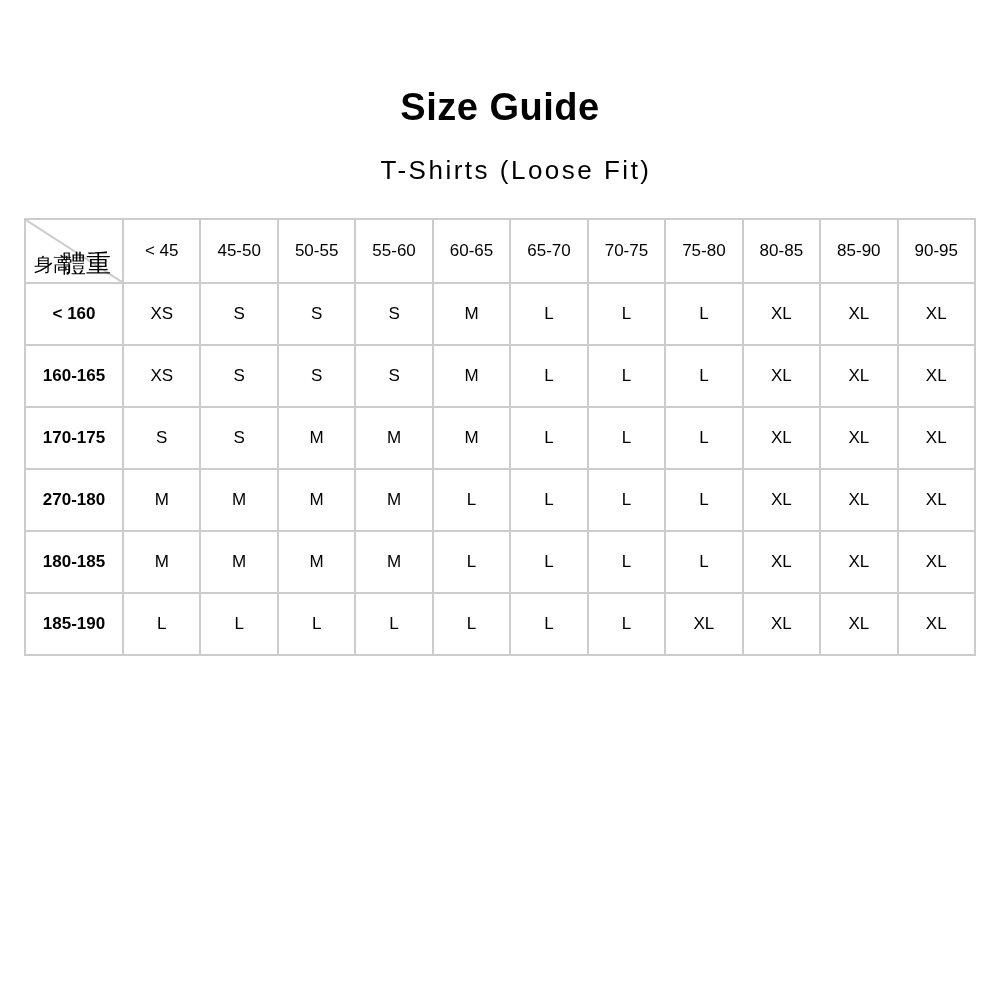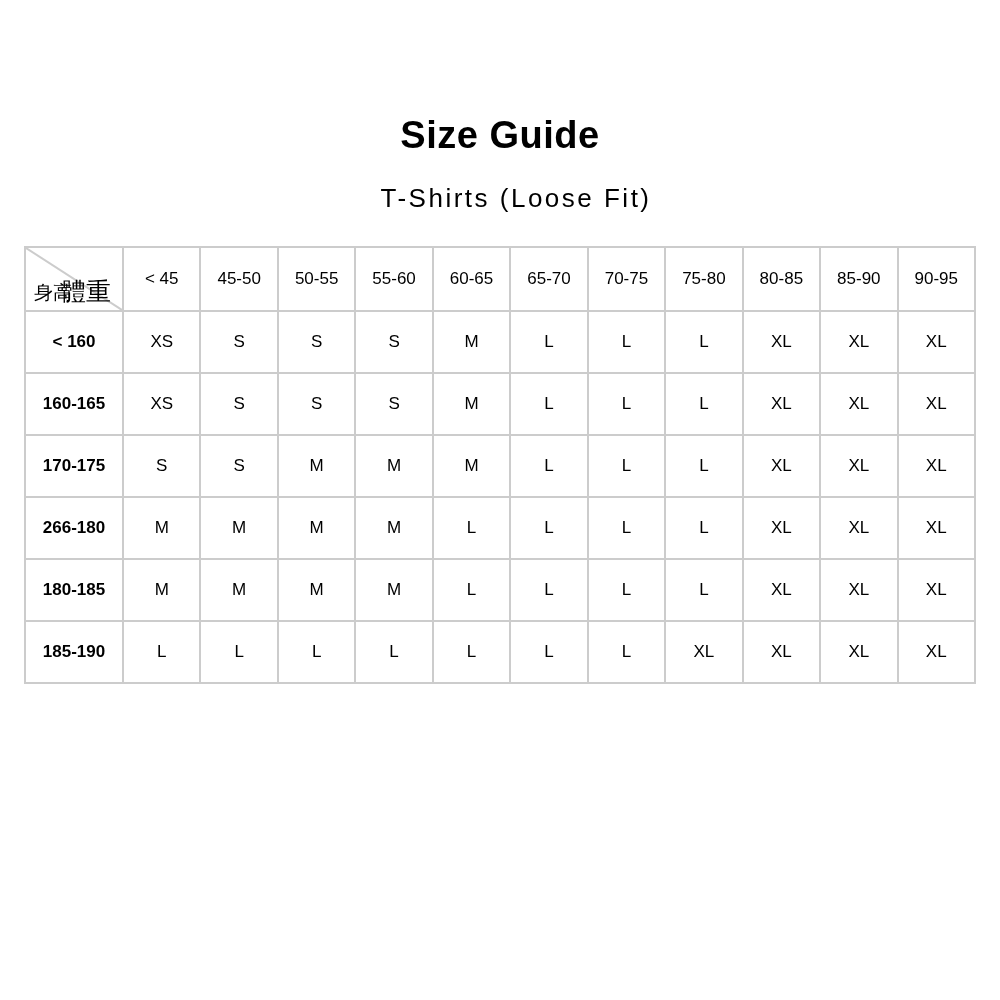--- a/index.html
+++ b/index.html
@@ -9,21 +9,21 @@
   }
   body {
     width: 1000px;
     height: 1000px;
     font-family: "Liberation Sans", sans-serif;
     color: #000000;
     overflow: hidden;
   }
   .page-title {
     margin: 0;
-    padding-top: 116px;
+    padding-top: 88px;
     text-align: center;
     font-size: 38px;
     line-height: 1;
     font-weight: bold;
     letter-spacing: 0.5px;
   }
   .page-subtitle {
     margin: 0;
     padding-top: 31px;
     text-align: center;
@@ -159,21 +159,21 @@
         <td class="size-cell">M</td>
         <td class="size-cell">M</td>
         <td class="size-cell">L</td>
         <td class="size-cell">L</td>
         <td class="size-cell">L</td>
         <td class="size-cell">XL</td>
         <td class="size-cell">XL</td>
         <td class="size-cell">XL</td>
       </tr>
       <tr>
-        <th class="height-label">266-180</th>
+        <th class="height-label">270-180</th>
         <td class="size-cell">M</td>
         <td class="size-cell">M</td>
         <td class="size-cell">M</td>
         <td class="size-cell">M</td>
         <td class="size-cell">L</td>
         <td class="size-cell">L</td>
         <td class="size-cell">L</td>
         <td class="size-cell">L</td>
         <td class="size-cell">XL</td>
         <td class="size-cell">XL</td>

